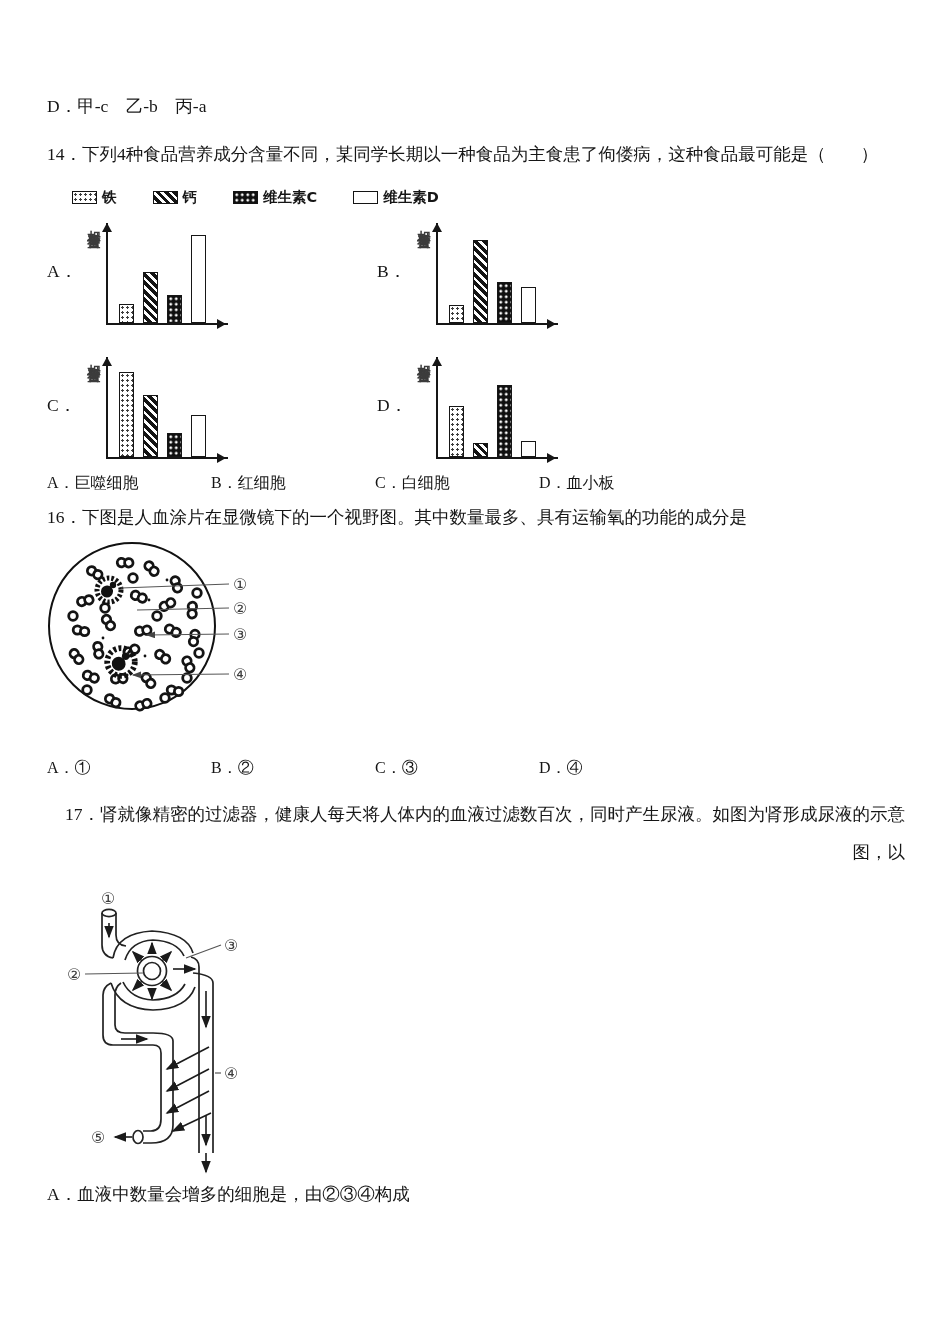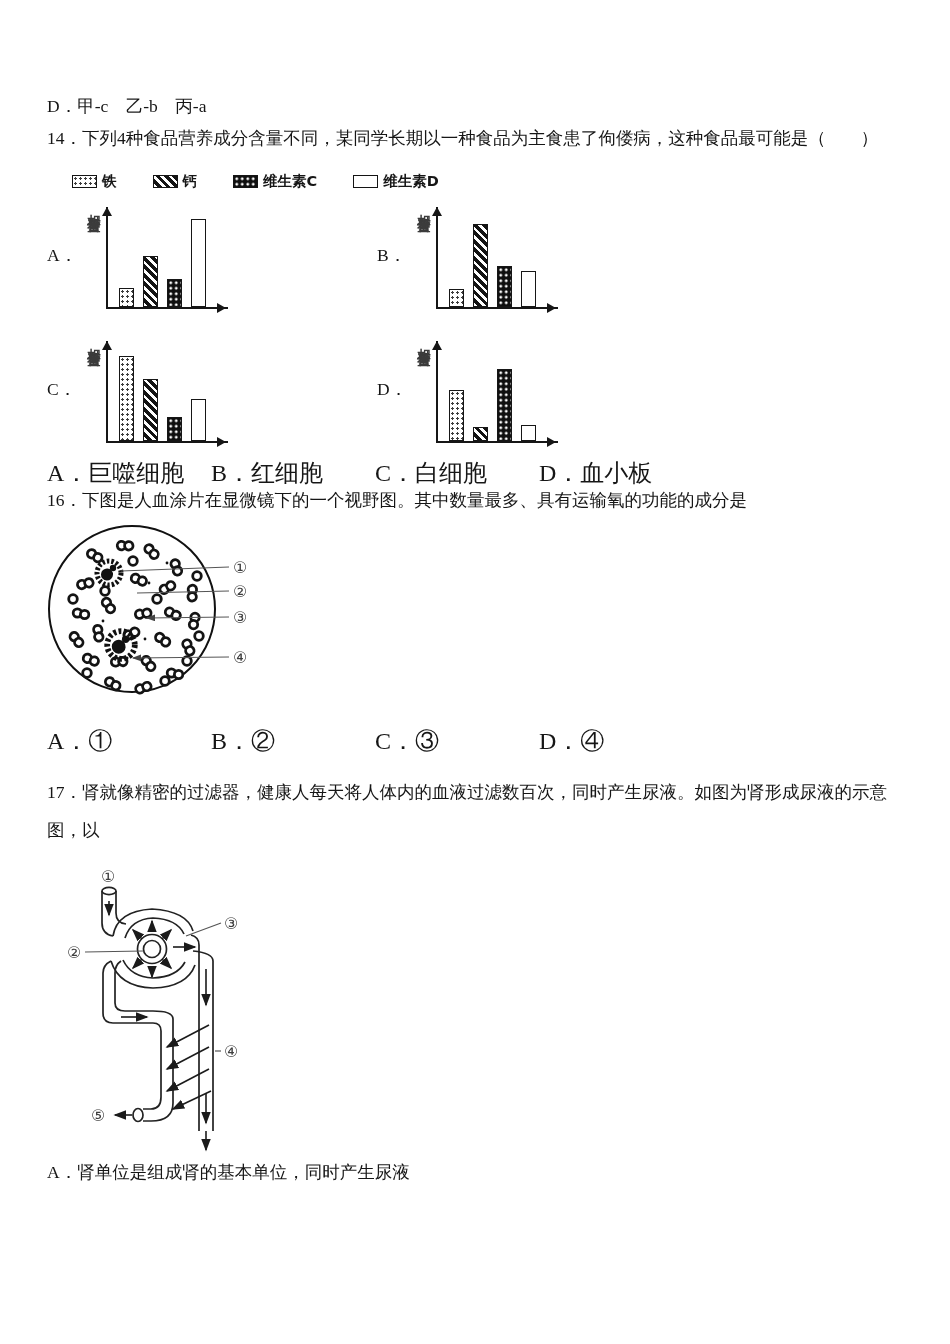--- a/index.html
+++ b/index.html
@@ -5,21 +5,21 @@
   html,body{margin:0;padding:0;background:#fff;}
   .page{
     width:950px;height:1344px;box-sizing:border-box;
     padding:95px 45px 0 47px;position:relative;overflow:hidden;
     background:#fff;color:#161616;
     font-family:"Liberation Serif","DejaVu Serif",serif;
   }
   .txt{font-size:17.5px;line-height:1.35;}
   .two-col{display:flex;}
   .two-col .c1{width:328px;}
-  .opt4{display:flex;font-size:24px;}
+  .opt4{display:flex;font-size:16px;}
   .opt4 span{width:164px;}
   
   .legend{display:flex;gap:36px;margin-top:22px;padding-left:25px;}
   .legend-item{display:flex;align-items:center;gap:5px;font-size:14.5px;
     font-family:"DejaVu Sans",sans-serif;font-weight:bold;}
   .swatch{width:25px;height:13px;border:1.6px solid #141414;box-sizing:border-box;}
   
   .p-dots{background-color:#fff;background-image:radial-gradient(#3c3c3c 1px,transparent 1.25px);background-size:5px 5px;}
   .p-stripes{background:repeating-linear-gradient(45deg,#fff 0 2.5px,#141414 2.5px 6px);}
   .p-checker{background-color:#0f0f0f;background-image:radial-gradient(#fff 1.3px,transparent 1.55px);background-size:5.5px 5.5px;}
@@ -36,23 +36,23 @@
   .yaxis{position:absolute;left:0;top:6px;bottom:0;width:2px;background:#161616;}
   .yarr{position:absolute;left:-4px;top:-5px;width:0;height:0;border:5px solid transparent;border-bottom:9px solid #161616;}
   .xaxis{position:absolute;left:0;bottom:0;right:6px;height:2px;background:#161616;}
   .xarr{position:absolute;right:-3px;bottom:-4px;width:0;height:0;border:5px solid transparent;border-left:9px solid #161616;}
   .bars{position:absolute;left:13px;bottom:2px;height:96px;display:flex;align-items:flex-end;gap:9px;}
   .bar{width:15px;border:1.6px solid #161616;box-sizing:border-box;}
   
   .fig{position:relative;}
   .fig-label{position:absolute;font-size:16px;color:#3d3d3d;
     font-family:"DejaVu Sans",sans-serif;}
-  .m8{margin-top:8px;} .m12{margin-top:0;} .m14{margin-top:14px;}
-  .m16{margin-top:16px;} .m18{margin-top:18px;} .m24{margin-top:8px;}
-  .q17{line-height:38px;}
+  .m8{margin-top:8px;} .m12{margin-top:12px;} .m14{margin-top:14px;}
+  .m16{margin-top:16px;} .m18{margin-top:18px;} .m24{margin-top:24px;}
+  .q17{line-height:38px;text-align:right;}
 </style>
 </head>
 <body>
 
 <div class="page">
 
   <div class="two-col txt">
     <div>D．甲-c　乙-b　丙-a</div>
   </div>
 
@@ -237,21 +237,21 @@
       <line x1="90" y1="72" x2="182" y2="70" stroke="#555" stroke-width="1.2"></line>
       <line x1="182" y1="96" x2="100" y2="97" stroke="#555" stroke-width="1.2" marker-end="url(#ahL)"></line>
       <line x1="182" y1="136" x2="86" y2="137" stroke="#555" stroke-width="1.2" marker-end="url(#ahL)"></line>
     </svg>
     <span class="fig-label" style="left:186px;top:37px">①</span>
     <span class="fig-label" style="left:186px;top:61px">②</span>
     <span class="fig-label" style="left:186px;top:87px">③</span>
     <span class="fig-label" style="left:186px;top:127px">④</span>
   </div>
 
-  <div class="opt4" style="margin-top:4px">
+  <div class="opt4" style="margin-top:20px">
     <span>A．①</span>
     <span>B．②</span>
     <span>C．③</span>
     <span>D．④</span>
   </div>
 
   <div class="txt q17 m16">
     <div>17．肾就像精密的过滤器，健康人每天将人体内的血液过滤数百次，同时产生尿液。如图为肾形成尿液的示意图，以</div>
   </div>
 
@@ -312,15 +312,15 @@
         <line x1="174" y1="194" x2="168" y2="194"></line>
       </g>
     </svg>
     <span class="fig-label" style="left:54px;top:10px">①</span>
     <span class="fig-label" style="left:20px;top:86px">②</span>
     <span class="fig-label" style="left:177px;top:57px">③</span>
     <span class="fig-label" style="left:177px;top:185px">④</span>
     <span class="fig-label" style="left:44px;top:249px">⑤</span>
   </div>
 
-  <div class="txt" style="margin-top:4px">A．肾单位是组成肾的基本单位，同时产生尿液</div>
+  <div class="txt" style="margin-top:4px">A．血液中数量会增多的细胞是，由②③④构成</div>
 
 </div>
 
 </body></html>

